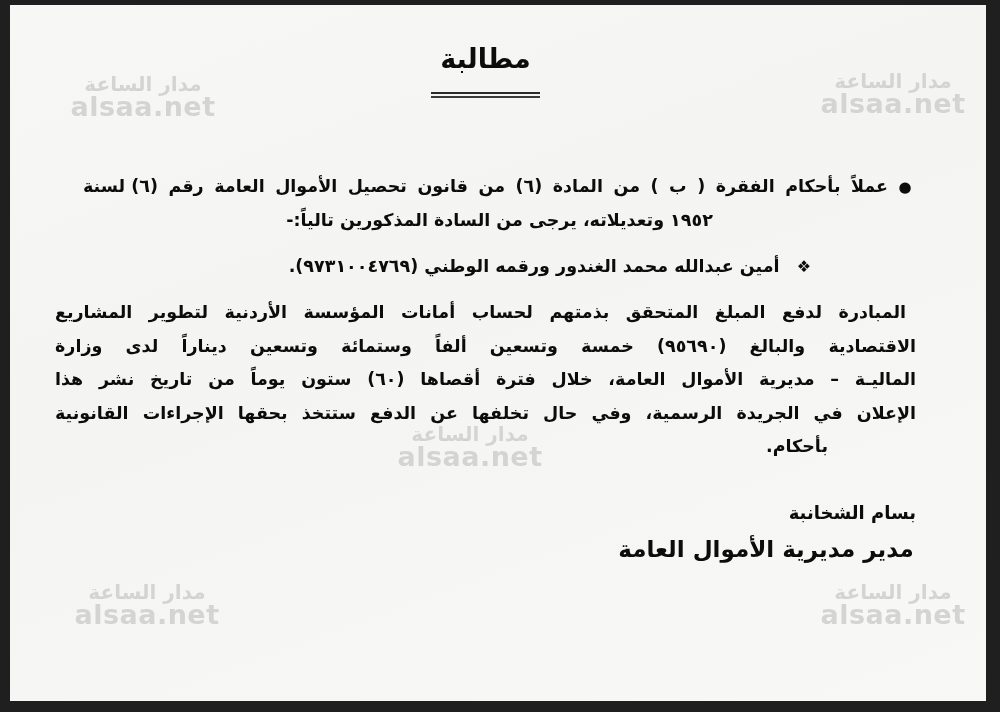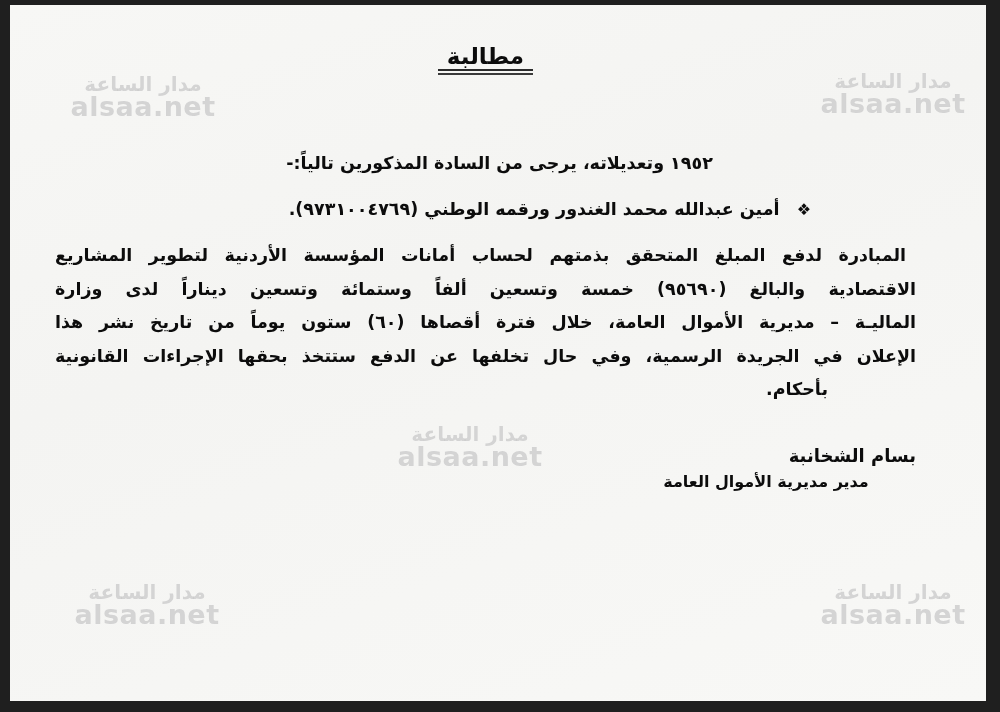--- a/index.html
+++ b/index.html
@@ -20,23 +20,23 @@
     position:relative;
     z-index:1;
     direction:rtl;
     padding:38px 70px 0 45px;
   }
   
   .title-row { text-align:center; margin-bottom:72px; direction:rtl; }
   .title-wrap { display:inline-block; }
   .title-text {
     display:block;
-    font-size:23px;
+    font-size:27px;
     letter-spacing:.5px;
-    padding:0 9px 0 9px;
+    padding:0 9px 18px 9px;
     border-bottom:2px solid #2b2b2b;
   }
   .title-wrap::after {
     content:"";
     display:block;
     border-top:2px solid #3a3a3a;
     margin-top:2px;
   }
   
   .intro { margin-left:28px; }
@@ -72,21 +72,21 @@
   .jline.first { padding-right:10px; }
   .lastline {
     font-size:17.5px;
     line-height:33.5px;
     text-align:right;
     padding-right:88px;
   }
   
   .signature { margin-top:36px; width:300px; text-align:center; }
   .sig-name { font-size:18px; line-height:26px;text-align:right; }
-  .sig-role { font-size:16px; line-height:26px; }
+  .sig-role { font-size:23px; line-height:26px; margin-top:10px; }
   
   .wm {
     position:absolute;
     z-index:2;
     width:150px;
     text-align:center;
     color:rgba(186,186,186,0.62);
     text-shadow:0 0 1px rgba(255,255,255,.9);
     pointer-events:none;
   }
@@ -126,20 +126,24 @@
 
   <div class="content">
 
     <div class="title-row">
       <span class="title-wrap">
         <span class="title-text">مطالبة</span>
       </span>
     </div>
 
     <div class="intro">
+      <div class="intro-l1">
+        <span class="bullet">●</span>
+        <span>عملاً بأحكام الفقرة ( ب ) من المادة (٦) من قانون تحصيل الأموال العامة رقم (٦) لسنة</span>
+      </div>
       <div class="intro-l2">١٩٥٢ وتعديلاته، يرجى من السادة المذكورين تالياً:-</div>
     </div>
 
     <div class="debtors">
       <div class="debtor">
         <span class="dbullet">❖</span>
         <span>أمين عبدالله محمد الغندور ورقمه الوطني (٩٧٣١٠٠٤٧٦٩).</span>
       </div>
     </div>
 

